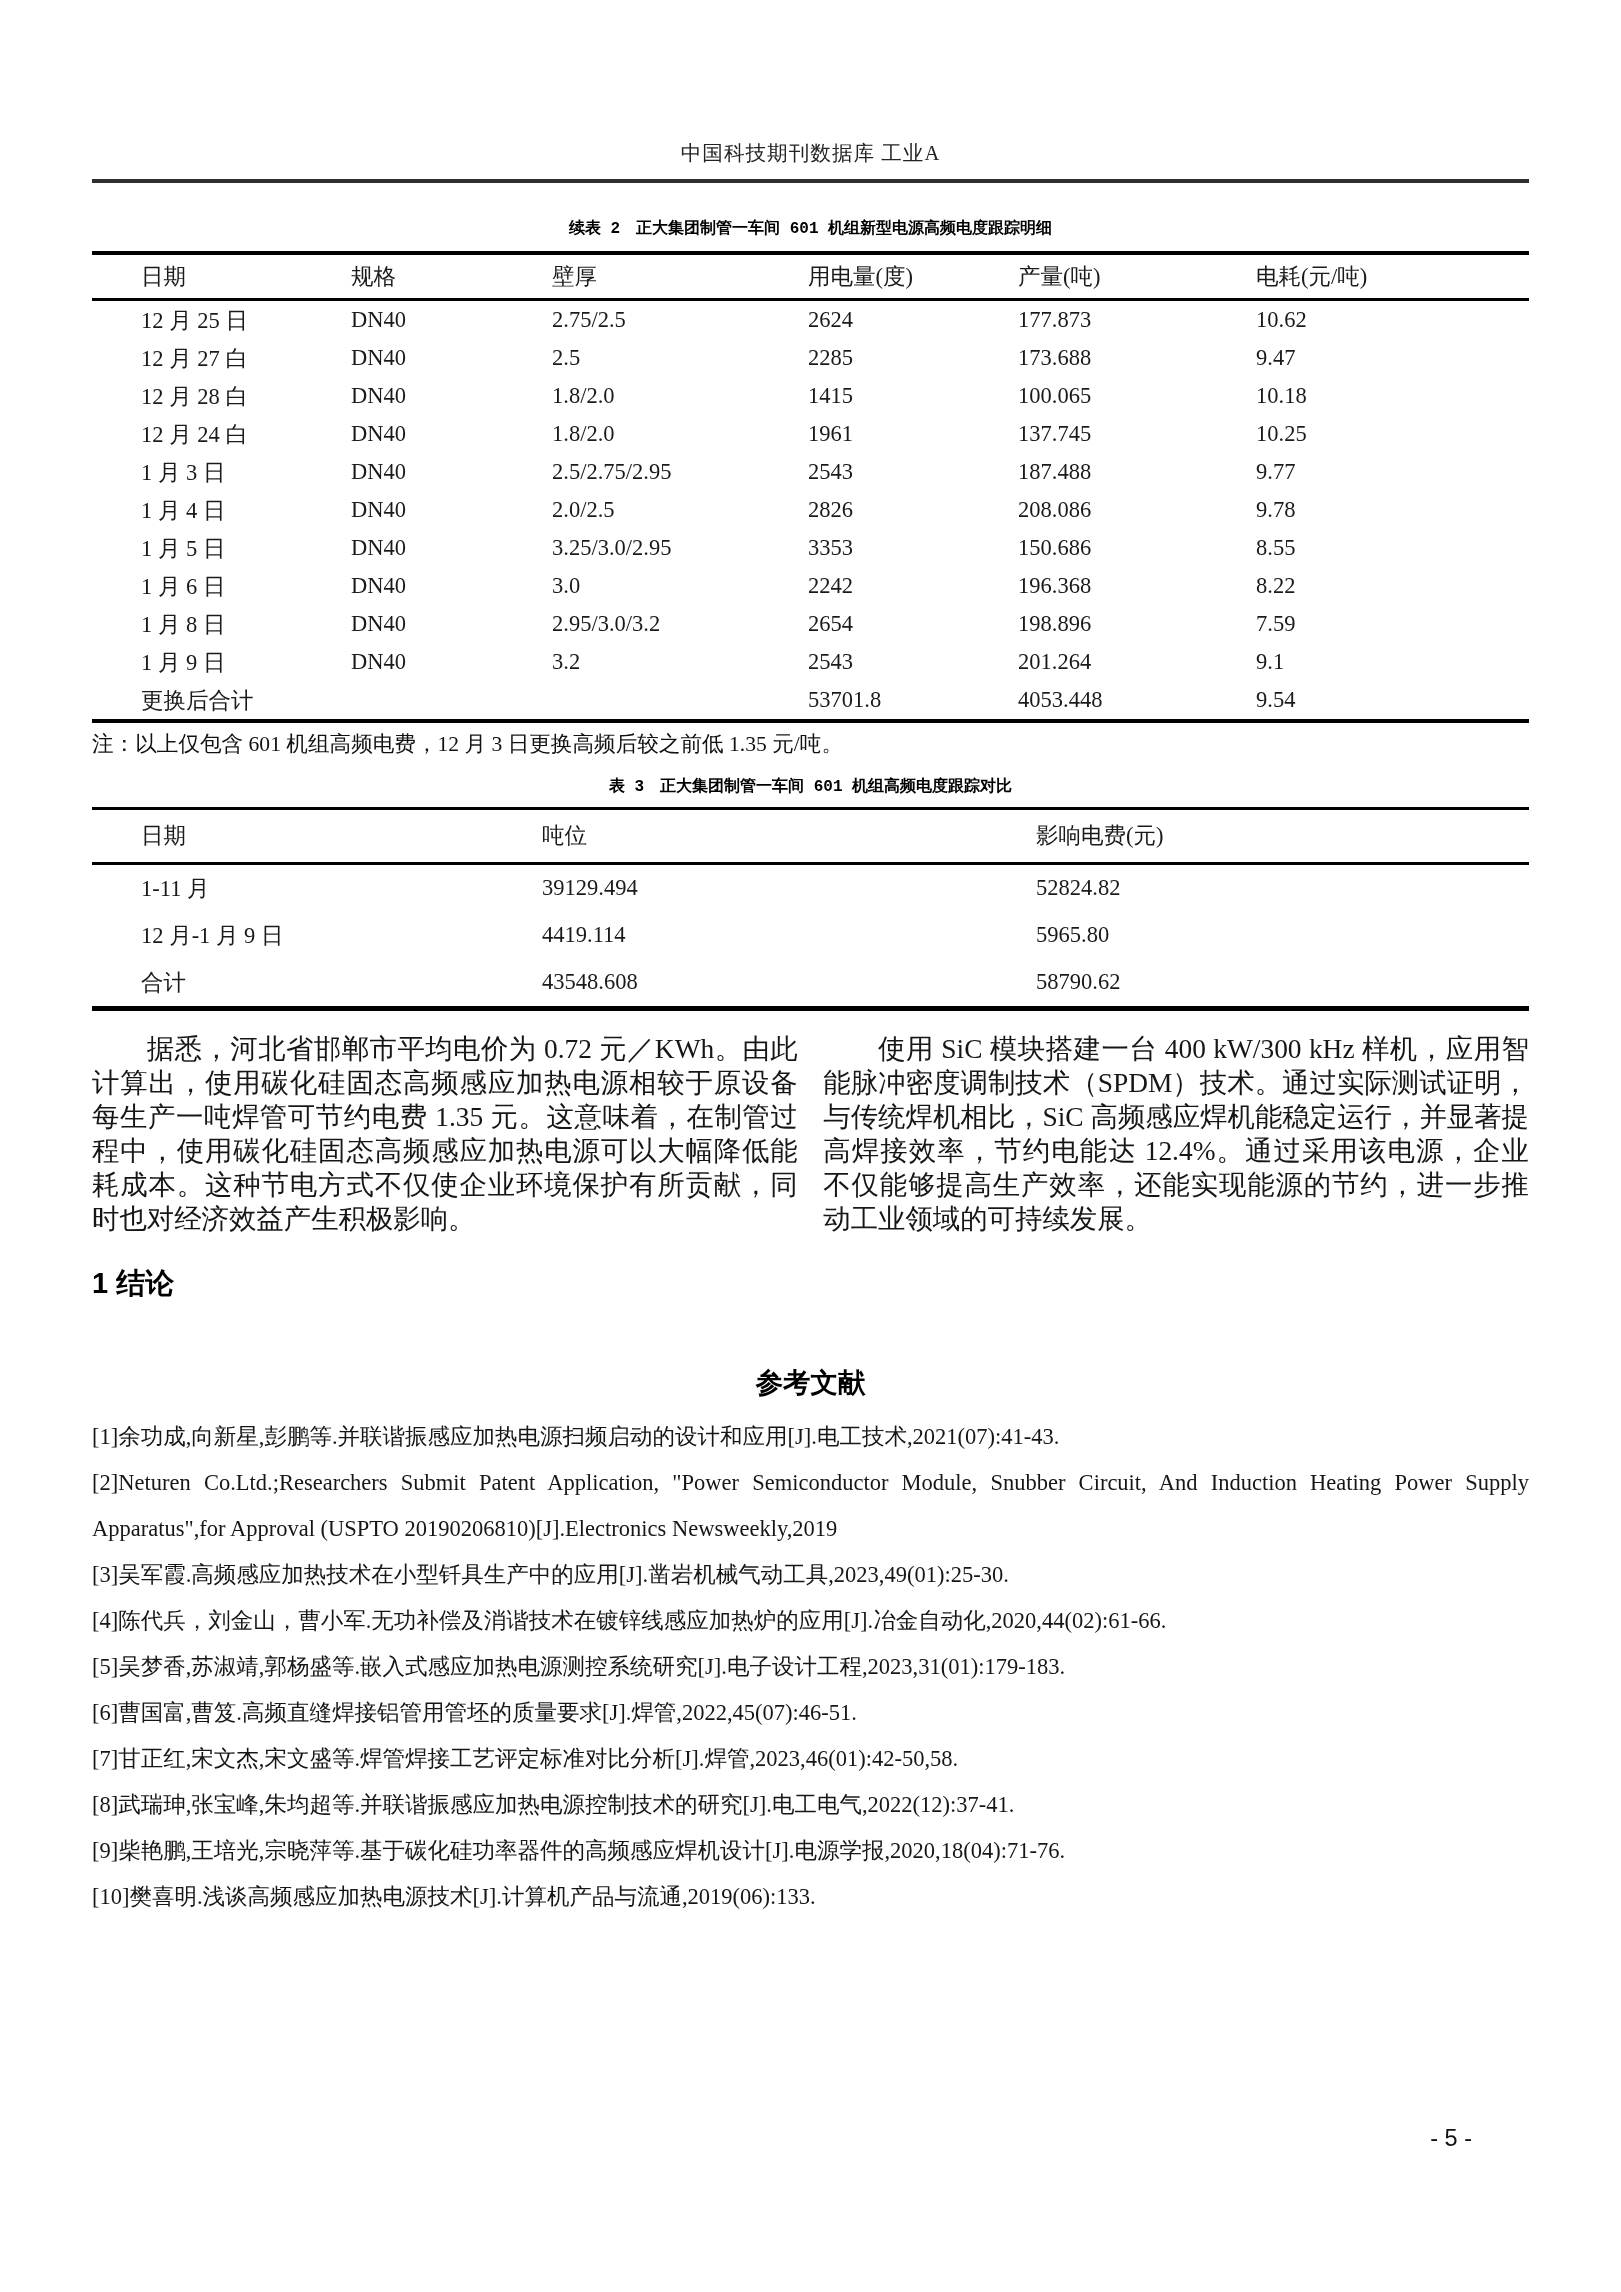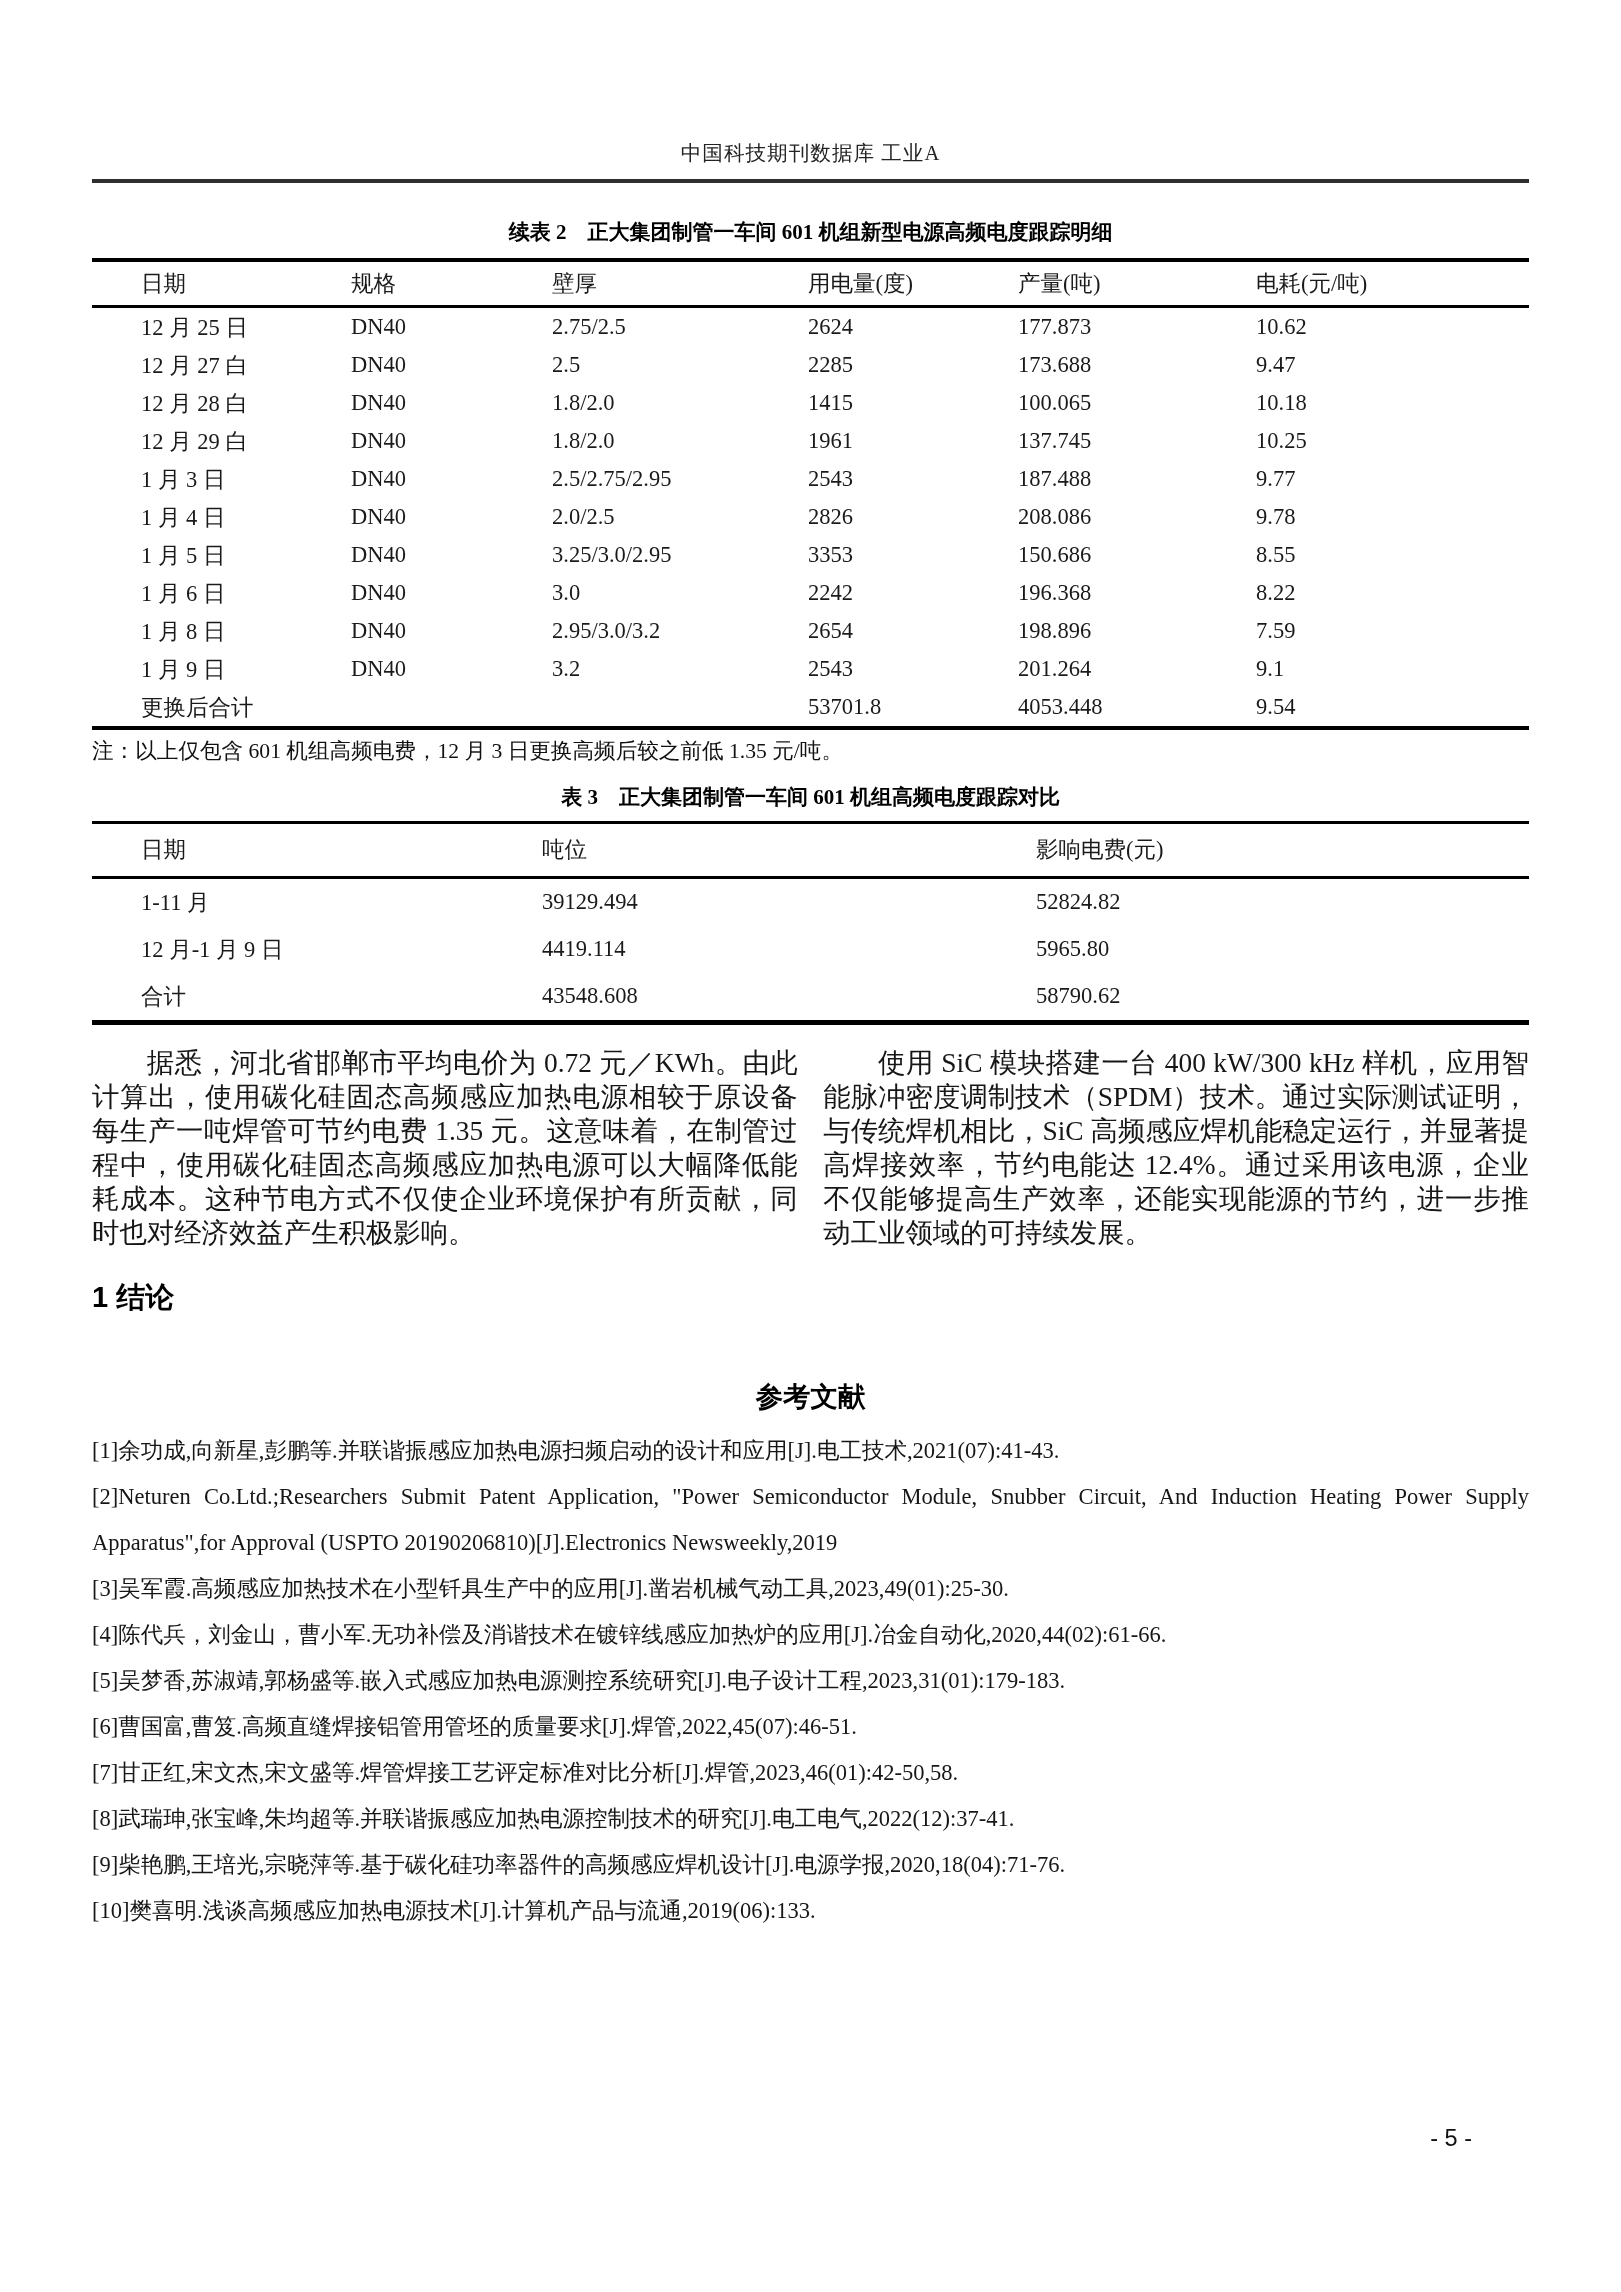--- a/index.html
+++ b/index.html
@@ -21,23 +21,23 @@
   .header-rule {
     margin:11.8px 92px 0 92px;
     height:3.9px;
     background:#2f2f2f;
   }
   .content { margin:0 92px; }
 
   .tbl-title {
     margin-top:35px;
     text-align:center;
-    font-family:Liberation Serif, serif;
+    font-family:Liberation Mono, monospace;
     font-weight:700;
-    font-size:21px;
+    font-size:16px;
     color:#000;
   }
   table.datatable {
     margin-top:12.7px;
     width:100%;
     border-collapse:collapse;
     table-layout:fixed;
     font-size:22.5px;
   }
   table.datatable th, table.datatable td {
@@ -166,21 +166,21 @@
           <tr>
             <td>12 月 28 白</td>
             <td>DN40</td>
             <td>1.8/2.0</td>
             <td>1415</td>
             <td>100.065</td>
             <td>10.18</td>
           </tr>
 
           <tr>
-            <td>12 月 29 白</td>
+            <td>12 月 24 白</td>
             <td>DN40</td>
             <td>1.8/2.0</td>
             <td>1961</td>
             <td>137.745</td>
             <td>10.25</td>
           </tr>
 
 
           <tr>
             <td>1 月 3 日</td>

